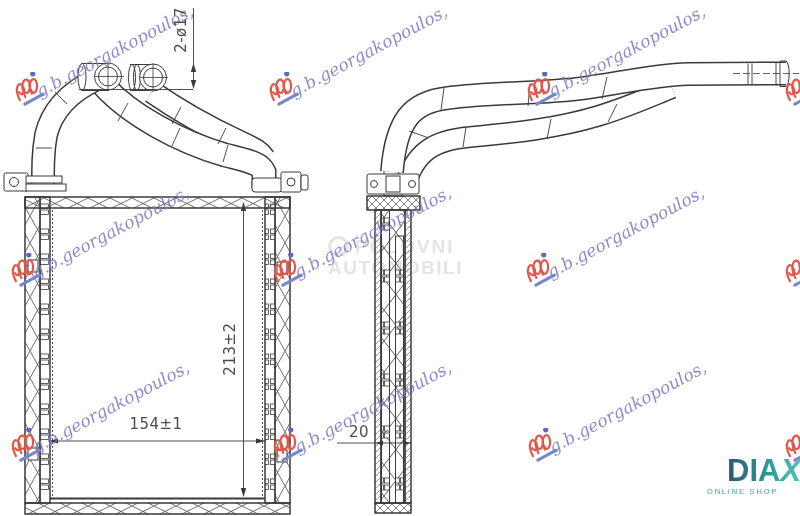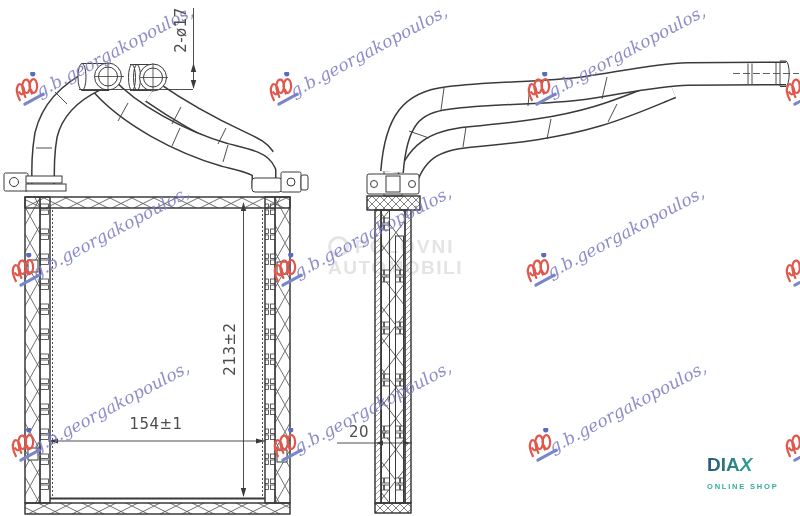--- a/index.html
+++ b/index.html
@@ -32,29 +32,29 @@
   .wm{position:absolute;z-index:3;width:200px;height:40px;pointer-events:none;}
   .wm-text{
     position:absolute;left:26px;top:10px;transform-origin:0 60%;
     transform:rotate(-28deg);font-family:"DejaVu Serif",serif;font-style:italic;
     font-size:17px;color:rgba(125,125,198,.88);white-space:nowrap;
   }
   .wm-logo{position:absolute;left:0;top:0;}
   
   .diax{position:absolute;left:707px;top:455px;z-index:3;line-height:1;}
   .diax-name{
-    font-size:19px;font-weight:bold;letter-spacing:0px;
+    font-size:31px;font-weight:bold;letter-spacing:0px;
     background:linear-gradient(90deg,#2b5876 0%,#2f9e95 60%,#4cc8b4 100%);
-    -webkit-background-clip:text;background-clip:text;color:#2a8f86;
+    -webkit-background-clip:text;background-clip:text;color:#2a8f86;margin-left:20px;
     -webkit-text-fill-color:transparent;
   }
   .diax-accent{font-style:italic;}
   .diax-tag{
-    margin-top:9px;font-size:7.5px;font-weight:bold;letter-spacing:1.8px;
-    color:#2fae9e;text-align:center;
+    margin-top:2px;font-size:7.5px;font-weight:normal;letter-spacing:1.8px;
+    color:#2fae9e;
   }
 </style>
 </head>
 <body>
 
 <div class="stage">
 
   <div class="mk-wm">
     <div class="mk-line1">
       <span class="mk-ring"></span>

